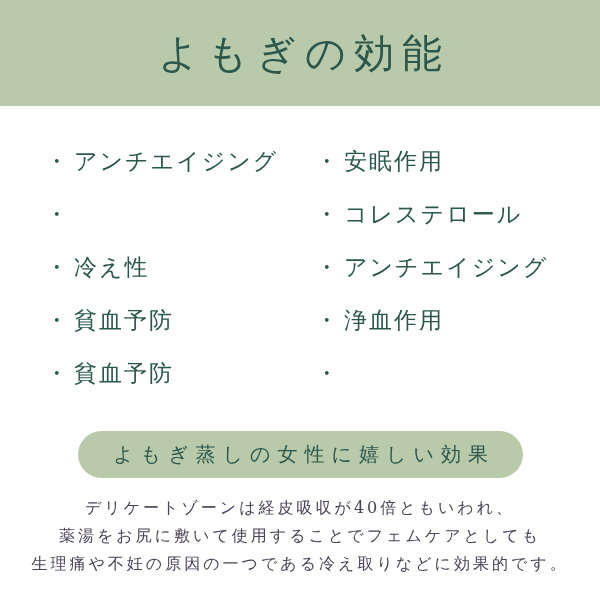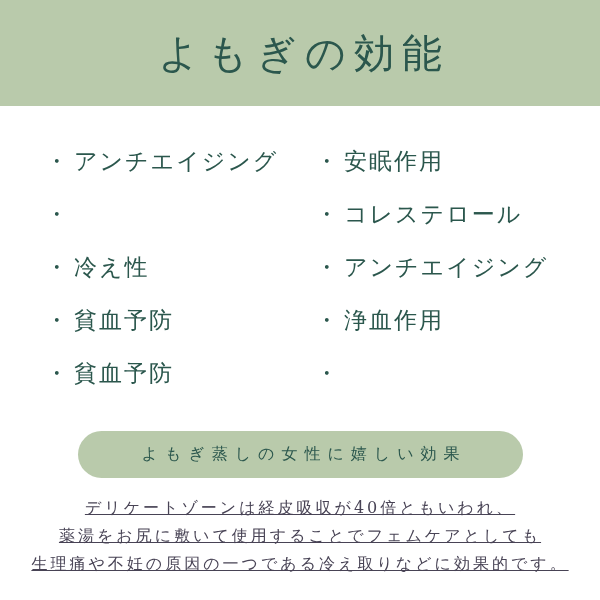--- a/index.html
+++ b/index.html
@@ -66,37 +66,37 @@
     width: 445px;
     height: 47px;
     background: #b9caab;
     border-radius: 24px;
     display: flex;
     align-items: center;
     justify-content: center;
   }
   .badge-label {
     color: #2b574d;
-    font-size: 16px;
+    font-size: 20px;
     letter-spacing: 7px;
     text-indent: 7px;
   }
   
   .footer {
     position: absolute;
     top: 494px;
     left: 0;
     width: 600px;
     text-align: center;
     color: #484355;
     font-size: 16px;
     line-height: 28px;
     letter-spacing: 3px;
   }
-  .footer-line { white-space: nowrap; text-decoration: underline; }
+  .footer-line { white-space: nowrap; }
 </style>
 </head>
 <body>
 
 <div class="page">
 
   <div class="banner">
     <span class="banner-title">よもぎの効能</span>
   </div>
 

